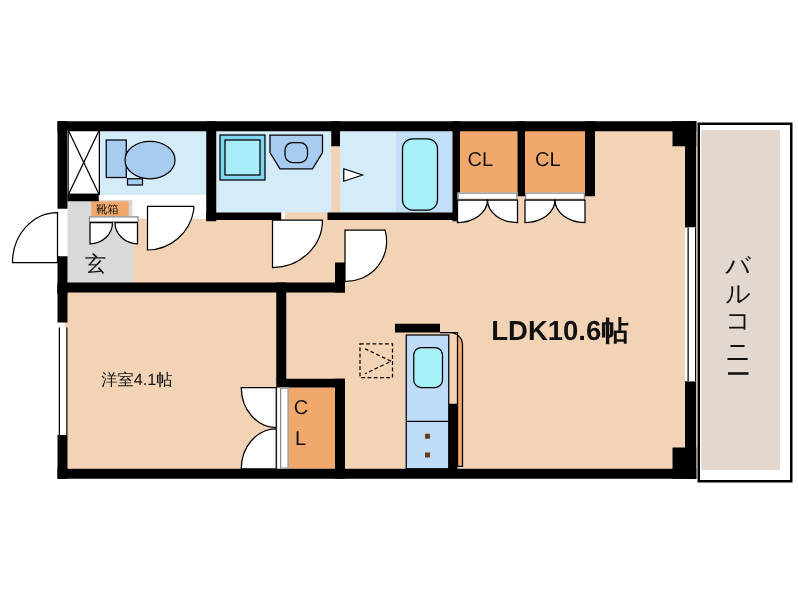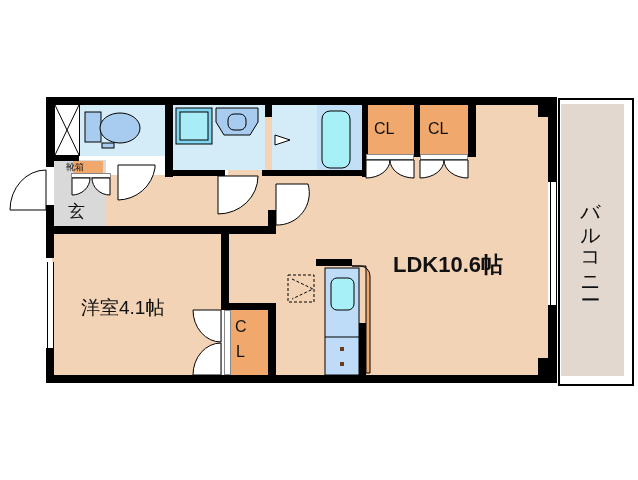--- a/index.html
+++ b/index.html
@@ -129,19 +129,19 @@
     <path d="M352 266 L360 266 A10 10 0 0 1 370 276 L370 373 L366 373 L366 266 Z" fill="#f0a86c"></path>
     <rect x="325" y="268" width="34" height="107" fill="#bedcf8"></rect>
     <rect x="331" y="278" width="23" height="32" rx="6" fill="#a8f0f8"></rect>
     <line x1="325" y1="337" x2="359" y2="337"></line>
   </g>
   <rect x="340" y="347" width="4" height="4" fill="#6b3a1a"></rect>
   <rect x="340" y="362" width="4" height="4" fill="#6b3a1a"></rect>
 </svg>
 
 <div class="lbl" style="left:393px;top:250px;font-size:22px;font-family:'Liberation Sans',sans-serif;font-weight:bold;">LDK10.6帖</div>
-<div class="lbl" style="left:81px;top:295px;font-size:19px;font-family:'Liberation Sans',sans-serif;">洋室4.1帖</div>
+<div class="lbl" style="left:81px;top:295px;font-size:13px;font-family:'Liberation Sans',sans-serif;">洋室4.1帖</div>
 <div class="lbl" style="left:68px;top:200px;font-size:17px;">玄</div>
-<div class="lbl" style="left:66px;top:161px;font-size:9px;">靴箱</div>
+<div class="lbl" style="left:77px;top:161px;font-size:9px;">靴箱</div>
 <div class="lbl" style="left:374px;top:120px;font-size:16px;font-family:'Liberation Sans',sans-serif;">CL</div>
 <div class="lbl" style="left:428px;top:120px;font-size:16px;font-family:'Liberation Sans',sans-serif;">CL</div>
 <div class="lbl" style="left:235px;top:318px;font-size:16px;font-family:'Liberation Sans',sans-serif;">C</div>
 <div class="lbl" style="left:236px;top:343px;font-size:16px;font-family:'Liberation Sans',sans-serif;">L</div>
 
 </body></html>

